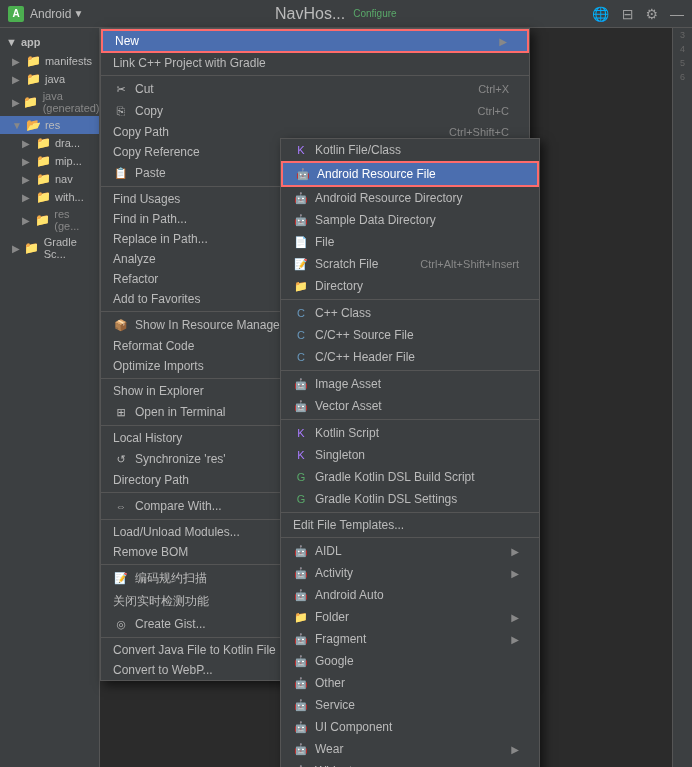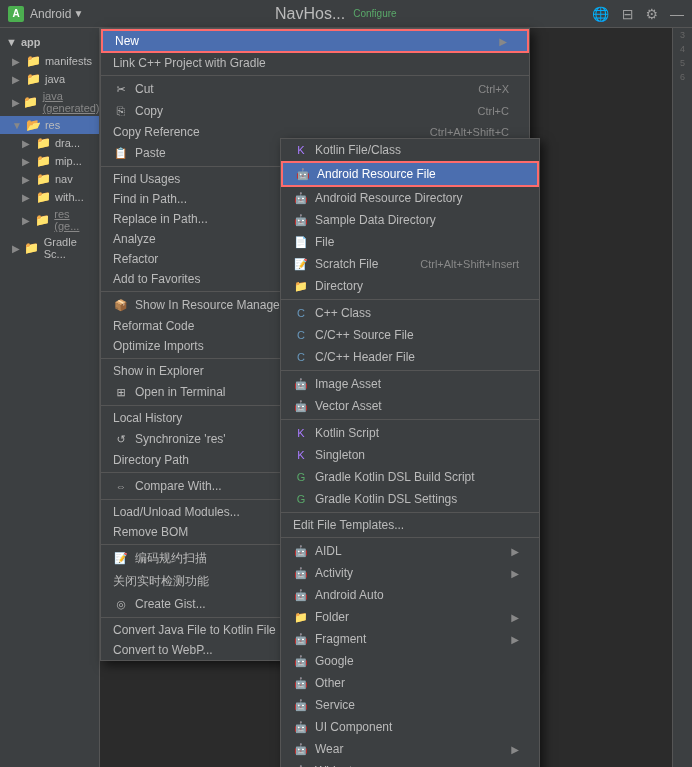--- a/index.html
+++ b/index.html
@@ -88,21 +88,21 @@
       align-items: center;
       gap: 4px;
     }
     .tree-item.selected { background: #4b6eaf; }
     .tree-item .arrow { font-size: 10px; color: #888; width: 10px; }
     .tree-item .icon-folder { color: #d4a44c; font-size: 12px; }
     .tree-item .icon-res { color: #e8b560; font-size: 12px; }
     .indent1 { padding-left: 12px; }
     .indent2 { padding-left: 22px; }
     .tree-label { color: #bbbbbb; font-size: 11px; }
-    .tree-label.gen { color: #888; text-decoration: underline; }
+    .tree-label.gen { color: #888; }
 
     
     .right-stripe {
       width: 20px;
       background: #3c3f41;
       border-left: 1px solid #555;
     }
     .stripe-num {
       font-size: 9px;
       color: #666;
@@ -315,20 +315,26 @@
       </div>
 
       <div class="menu-item">
         <div class="item-left">
           <span class="small-icon">⎘</span>
           <span>Copy</span>
         </div>
         <span class="shortcut">Ctrl+C</span>
       </div>
 
+      <div class="menu-item">
+        <div class="item-left">
+          <span>Copy Path</span>
+        </div>
+        <span class="shortcut">Ctrl+Shift+C</span>
+      </div>
 
       <div class="menu-item">
         <div class="item-left">
           <span>Copy Reference</span>
         </div>
         <span class="shortcut">Ctrl+Alt+Shift+C</span>
       </div>
 
       <div class="menu-item">
         <div class="item-left">

